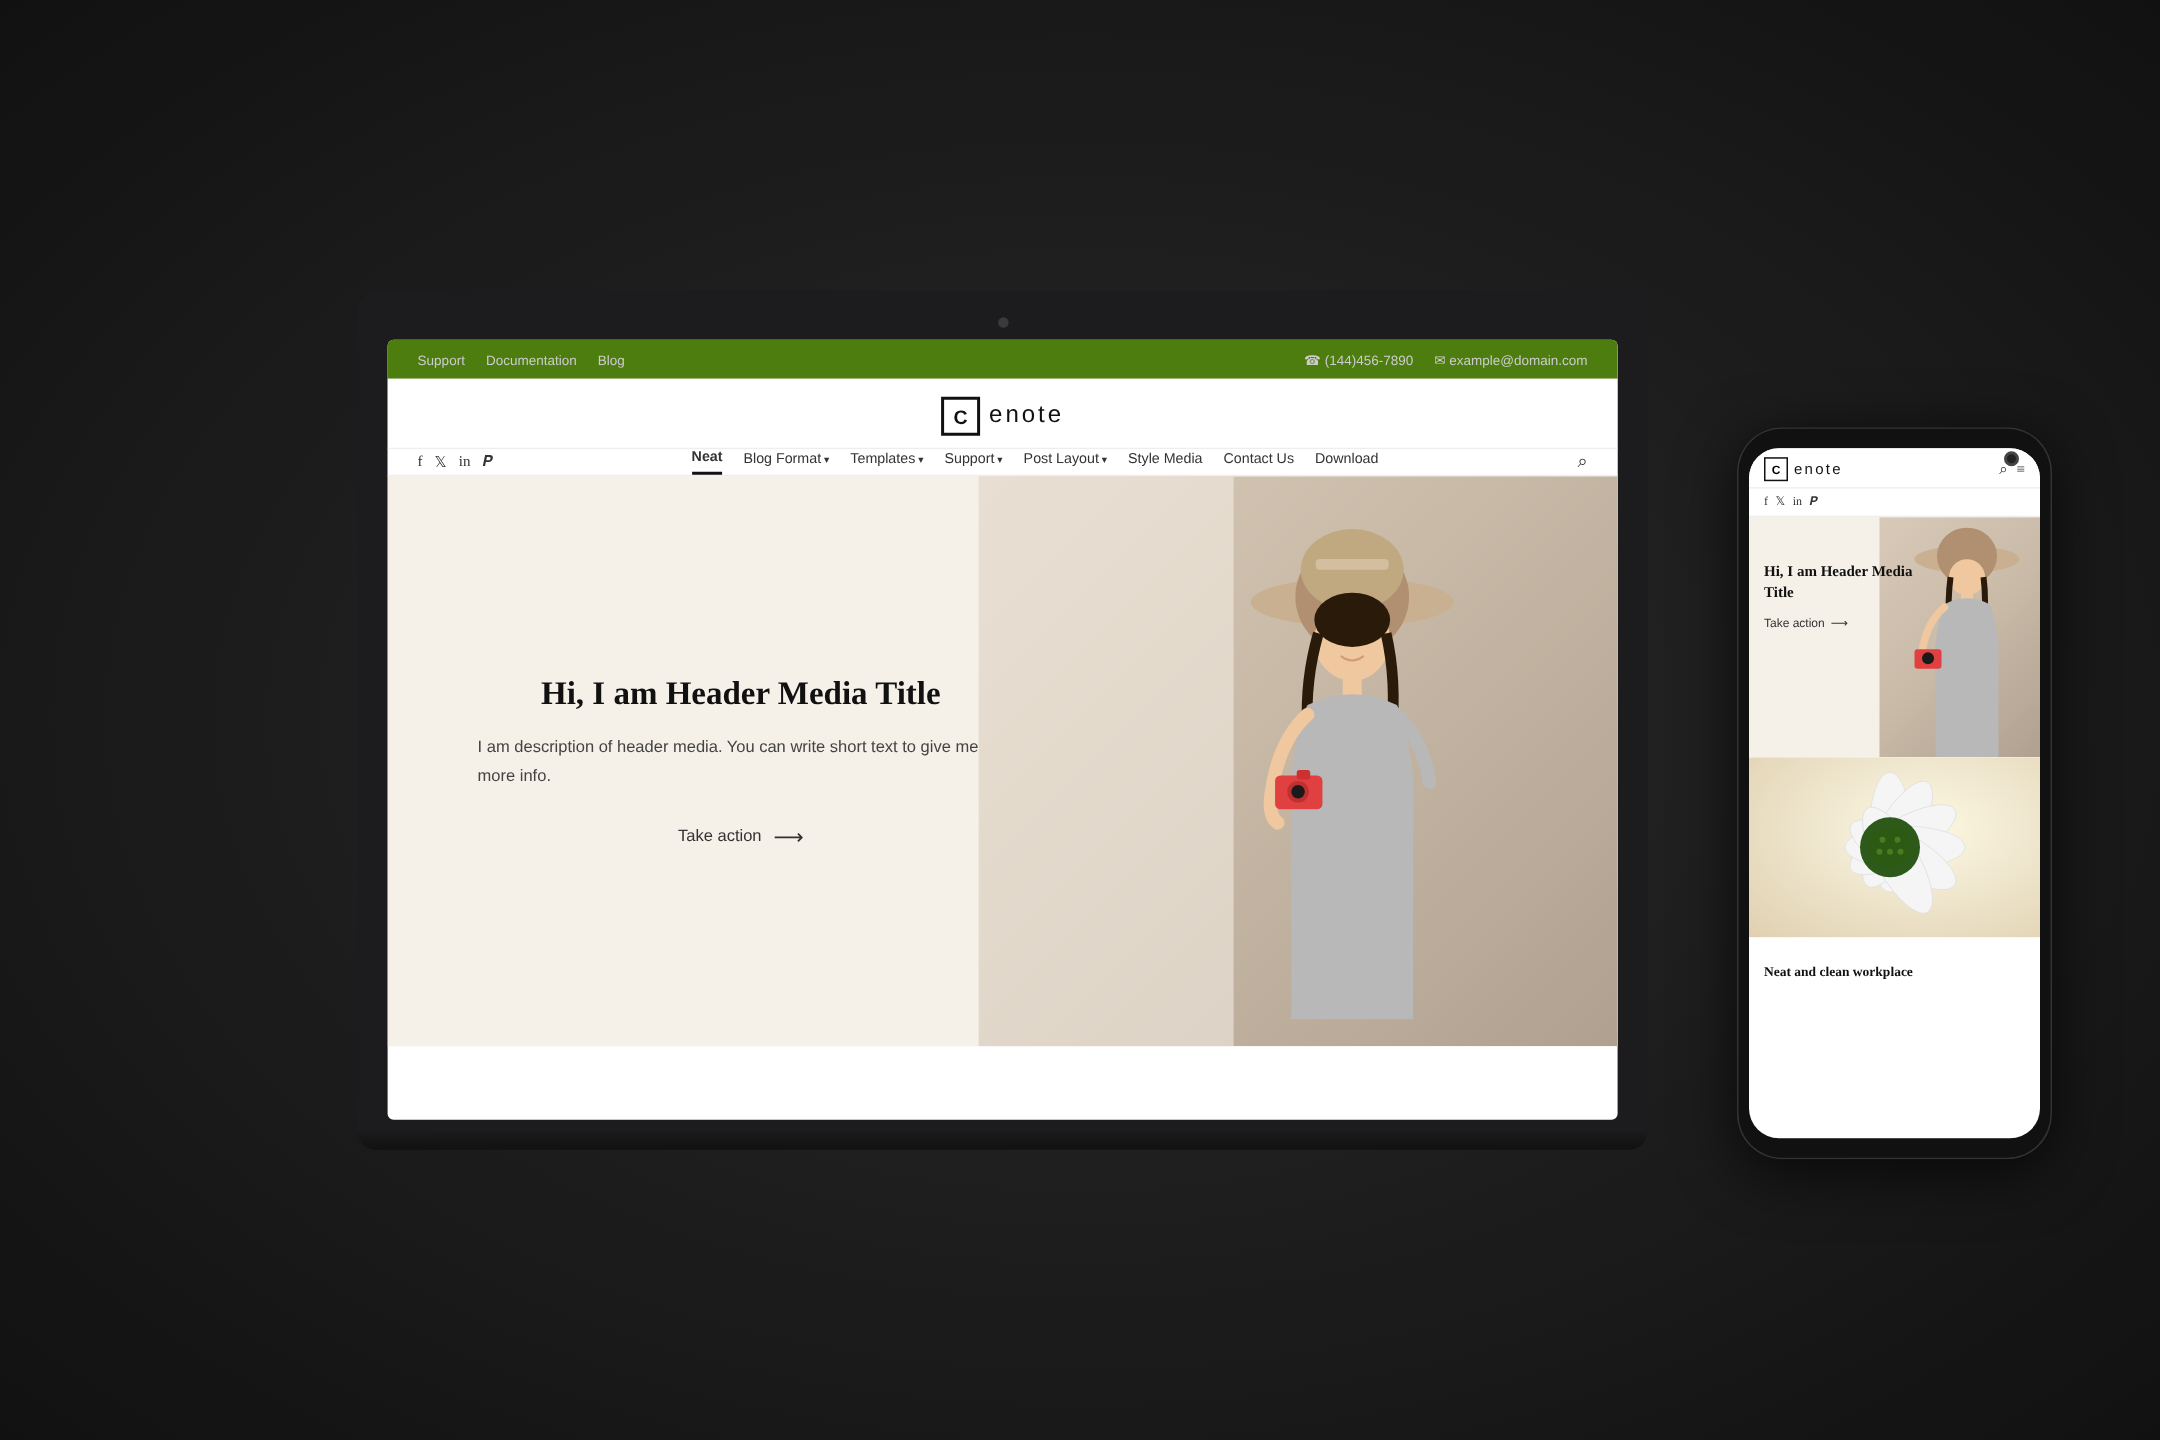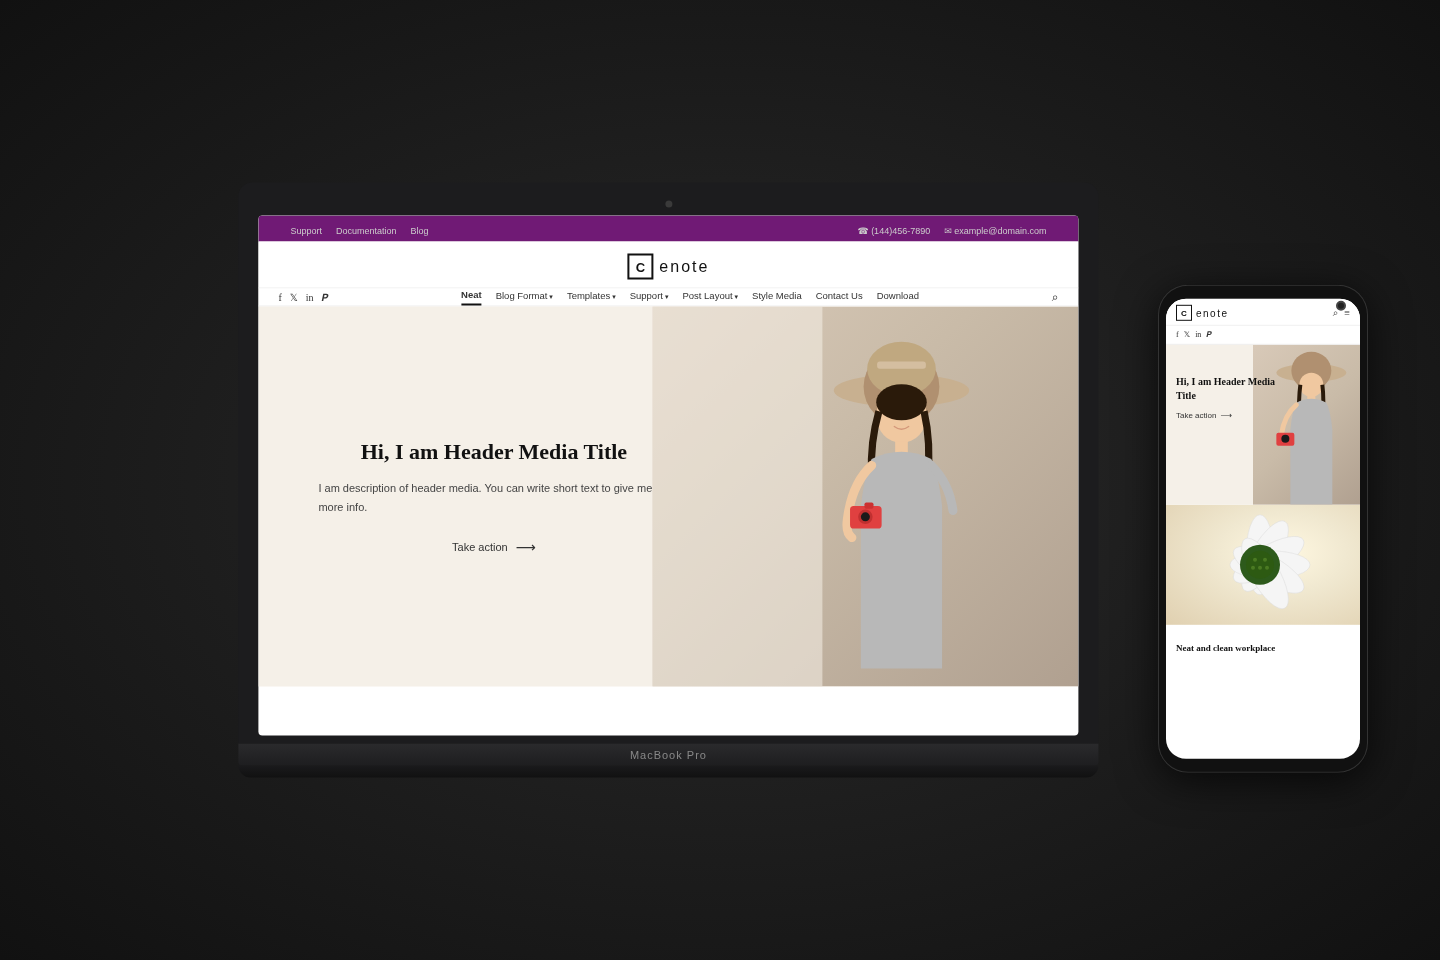--- a/index.html
+++ b/index.html
@@ -106,22 +106,22 @@
 
     .phone-screen {
       background: #fff;
       border-radius: 20px;
       overflow: hidden;
       height: 460px;
     }
 
     
     .site-topbar {
-      background: #701a75;
-      padding: 4px 32px;
+      background: #4d7c0f;
+      padding: 4px 20px;
       display: flex;
       justify-content: space-between;
       align-items: center;
     }
 
     .site-topbar-left a,
     .site-topbar-right span {
       color: #ccc;
       font-family: Arial, sans-serif;
       font-size: 9px;
@@ -519,23 +519,20 @@
                 <rect x="64" y="196" width="10" height="7" rx="2" fill="#cc3030"></rect>
 
                 <path d="M97 112 Q105 118 113 112" stroke="#d4987a" stroke-width="1.5" fill="none" stroke-linecap="round"></path>
               </svg>
               <div class="hero-overlay"></div>
             </div>
           </div>
         </div>
 
       </div>
-    </div>
-    <div class="laptop-base">
-      <span class="laptop-brand">MacBook Pro</span>
     </div>
     <div class="laptop-foot"></div>
   </div>
 
   <div class="phone">
     <div class="phone-shell">
       <div class="phone-camera-dot"></div>
 
       <div class="phone-screen">
 

